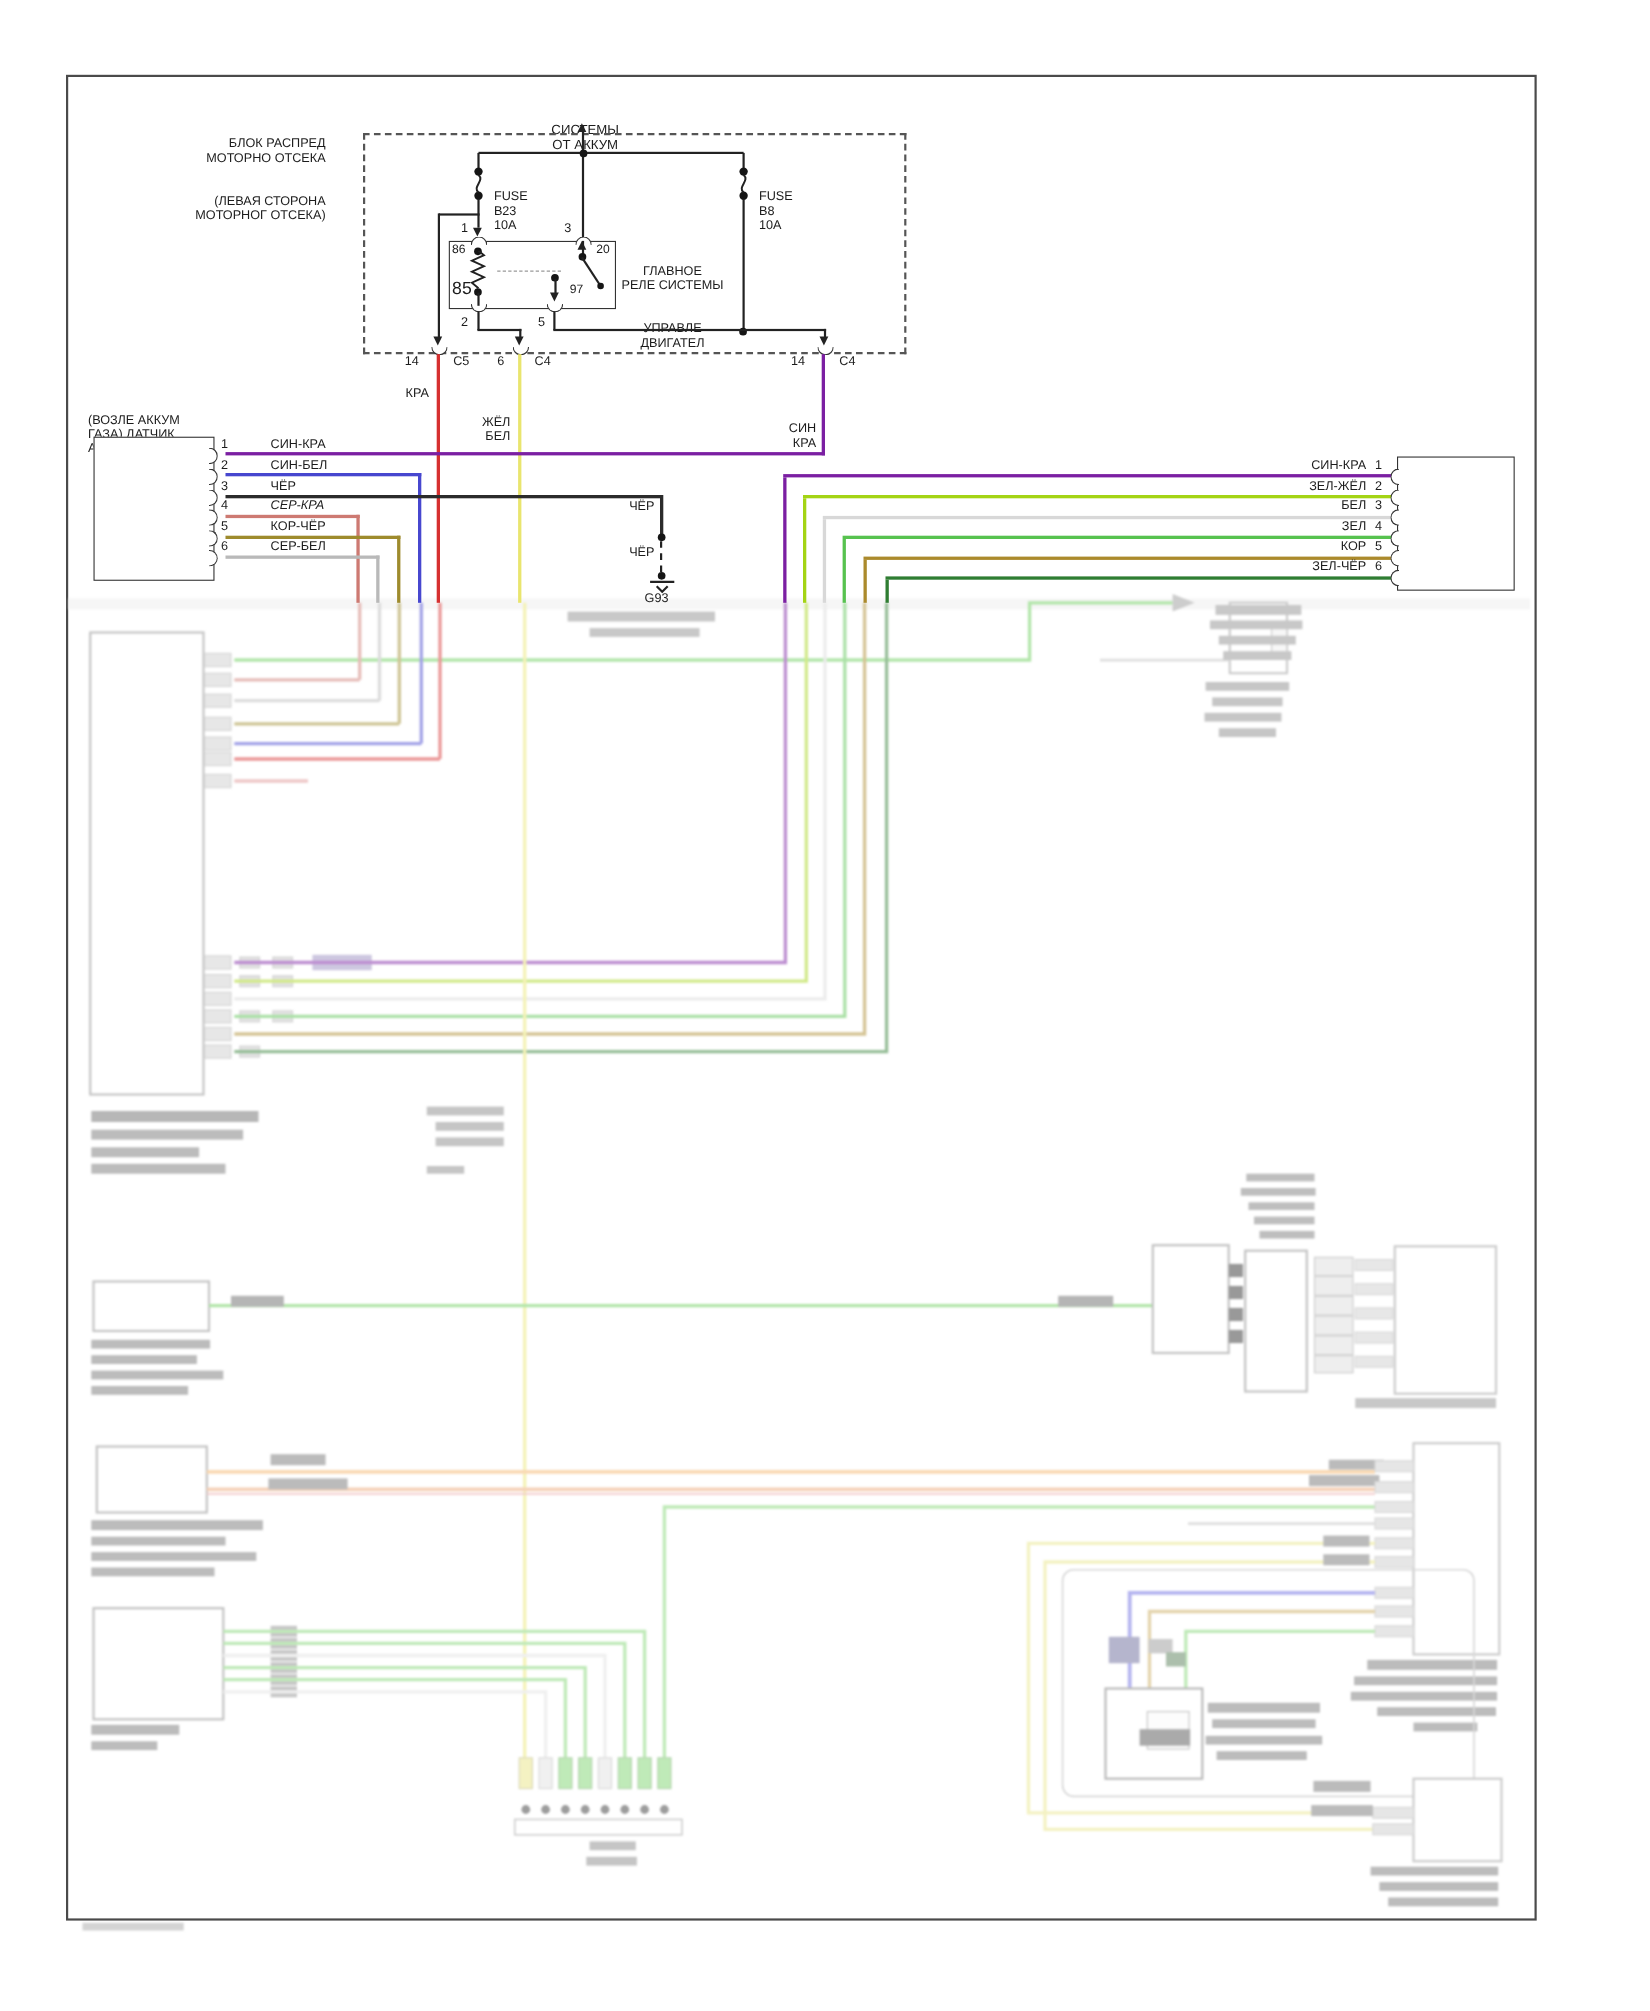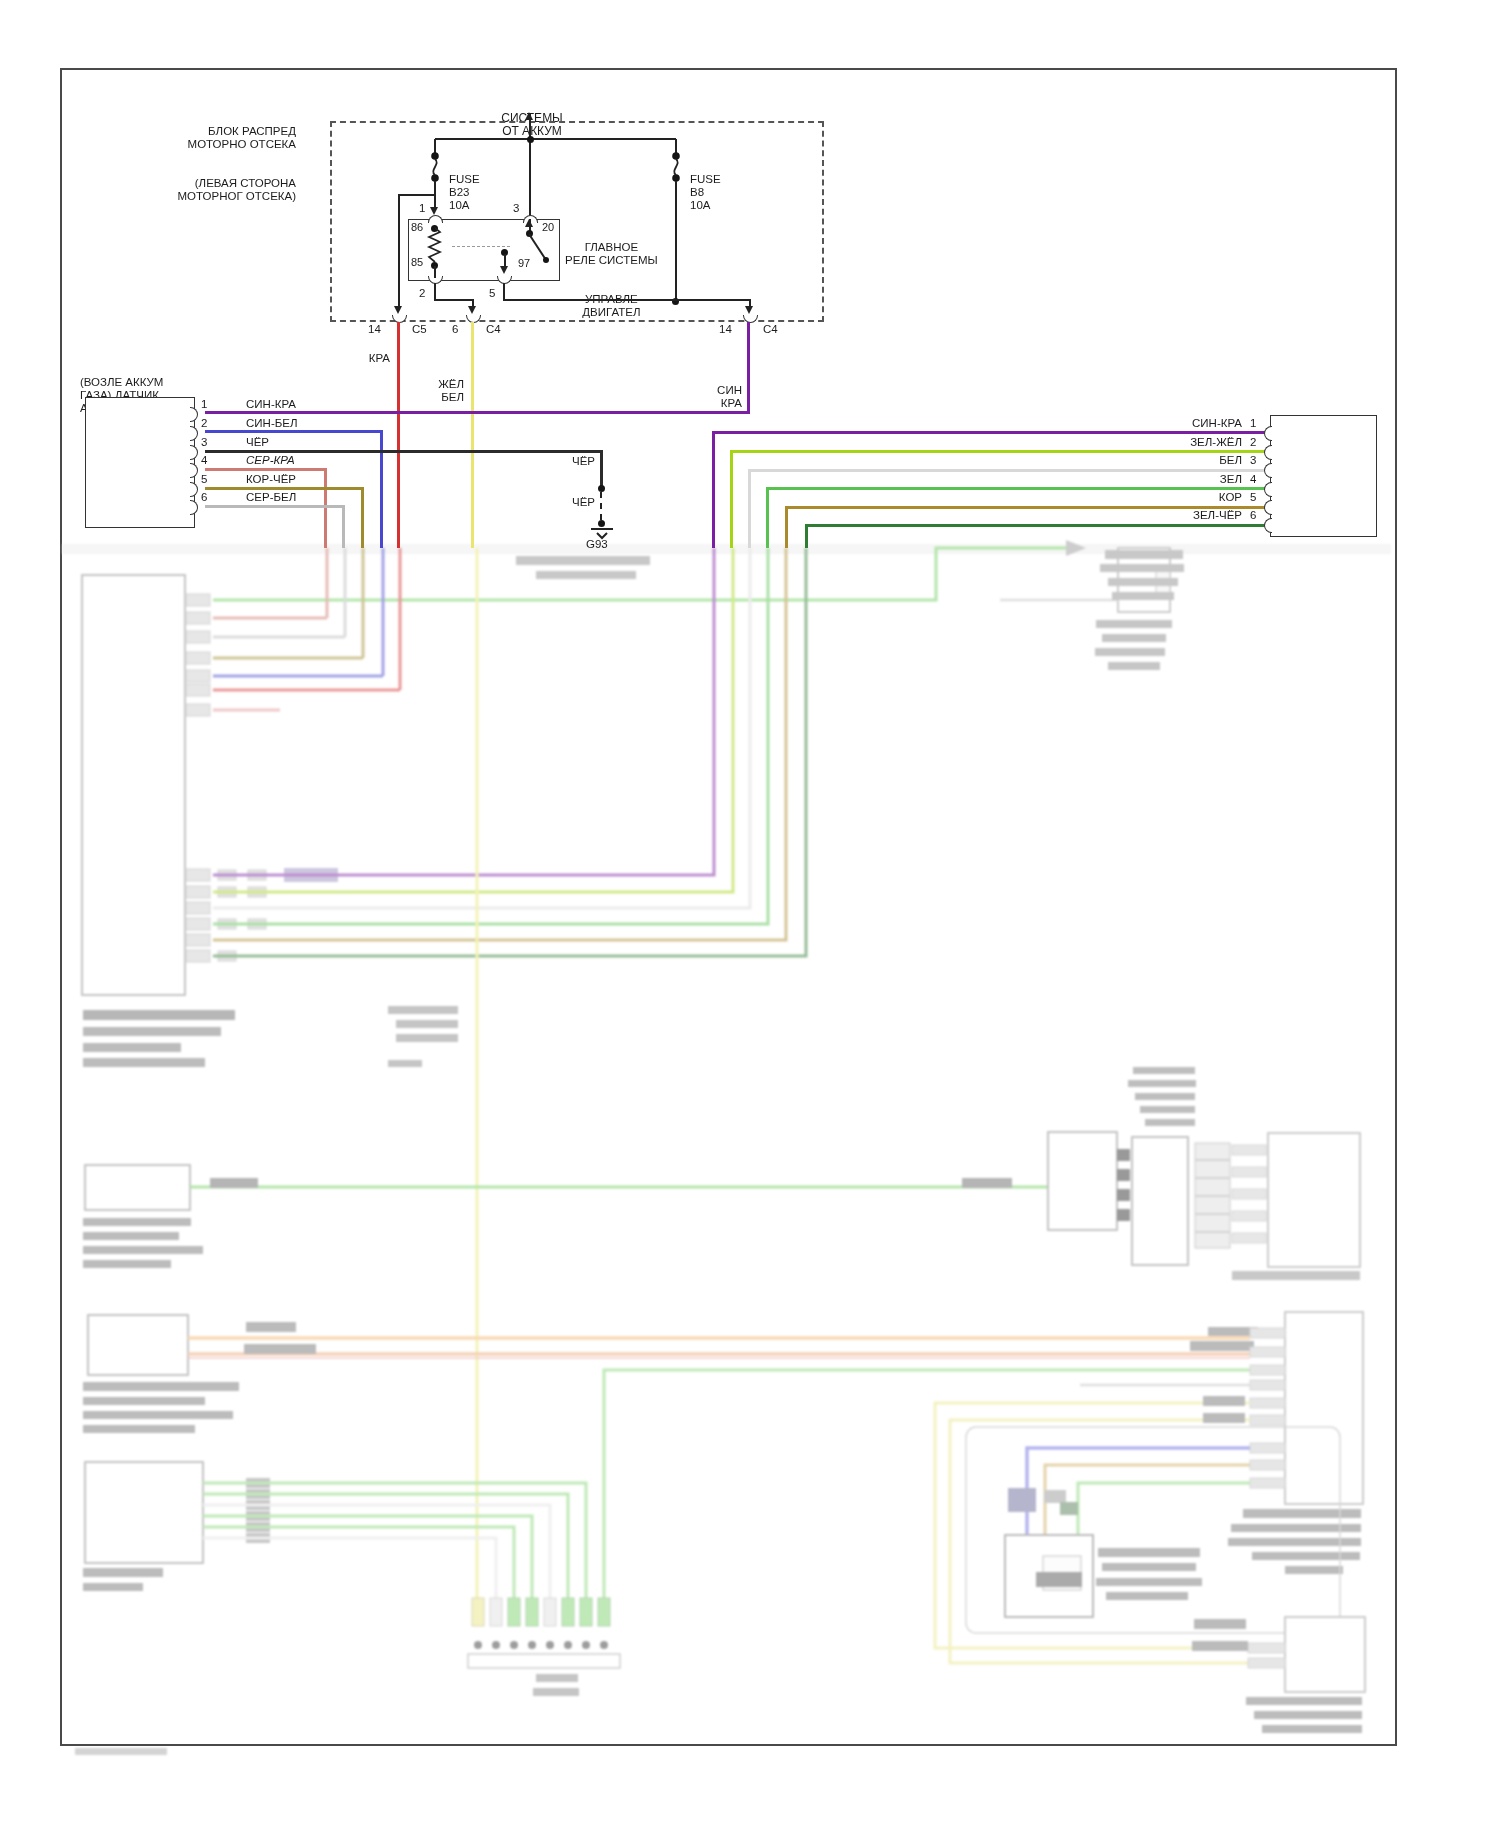--- a/index.html
+++ b/index.html
@@ -367,21 +367,21 @@
   <div class="arc-n" style="left:428px;top:215px;"></div>
   <div class="arc-n" style="left:523px;top:215px;"></div>
   <div class="arc-u" style="left:428px;top:276px;"></div>
   <div class="arc-u" style="left:497px;top:276px;"></div>
   <div class="t" style="left:419px;top:202px;">1</div>
   <div class="t" style="left:513px;top:202px;">3</div>
   <div class="t" style="left:419px;top:287px;">2</div>
   <div class="t" style="left:489px;top:287px;">5</div>
 
   <div class="t" style="left:411px;top:221px;font-size:11px;">86</div>
-  <div class="t" style="left:411px;top:256px;font-size:11px;">85</div>
+  <div class="t" style="left:411px;top:256px;font-size:16px;">85</div>
   <div class="dot" style="left:431px;top:225px;"></div>
   <div class="dot" style="left:431px;top:262px;"></div>
   <svg class="abs" style="left:424px;top:228px;" width="22" height="36">
     <path d="M11,0 L16,4 L5,9 L16,14 L5,19 L16,24 L5,29 L11,34" stroke="#222" stroke-width="1.7" fill="none"></path>
   </svg>
   <div class="abs" style="left:452px;top:246px;width:58px;height:0;border-top:1.6px dashed #999;"></div>
   <div class="ln" style="left:434px;top:266px;width:2px;height:12px;"></div>
 
   <div class="ln" style="left:529px;top:219px;width:2px;height:14px;"></div>
   <div class="arr-u" style="left:525px;top:219px;"></div>

